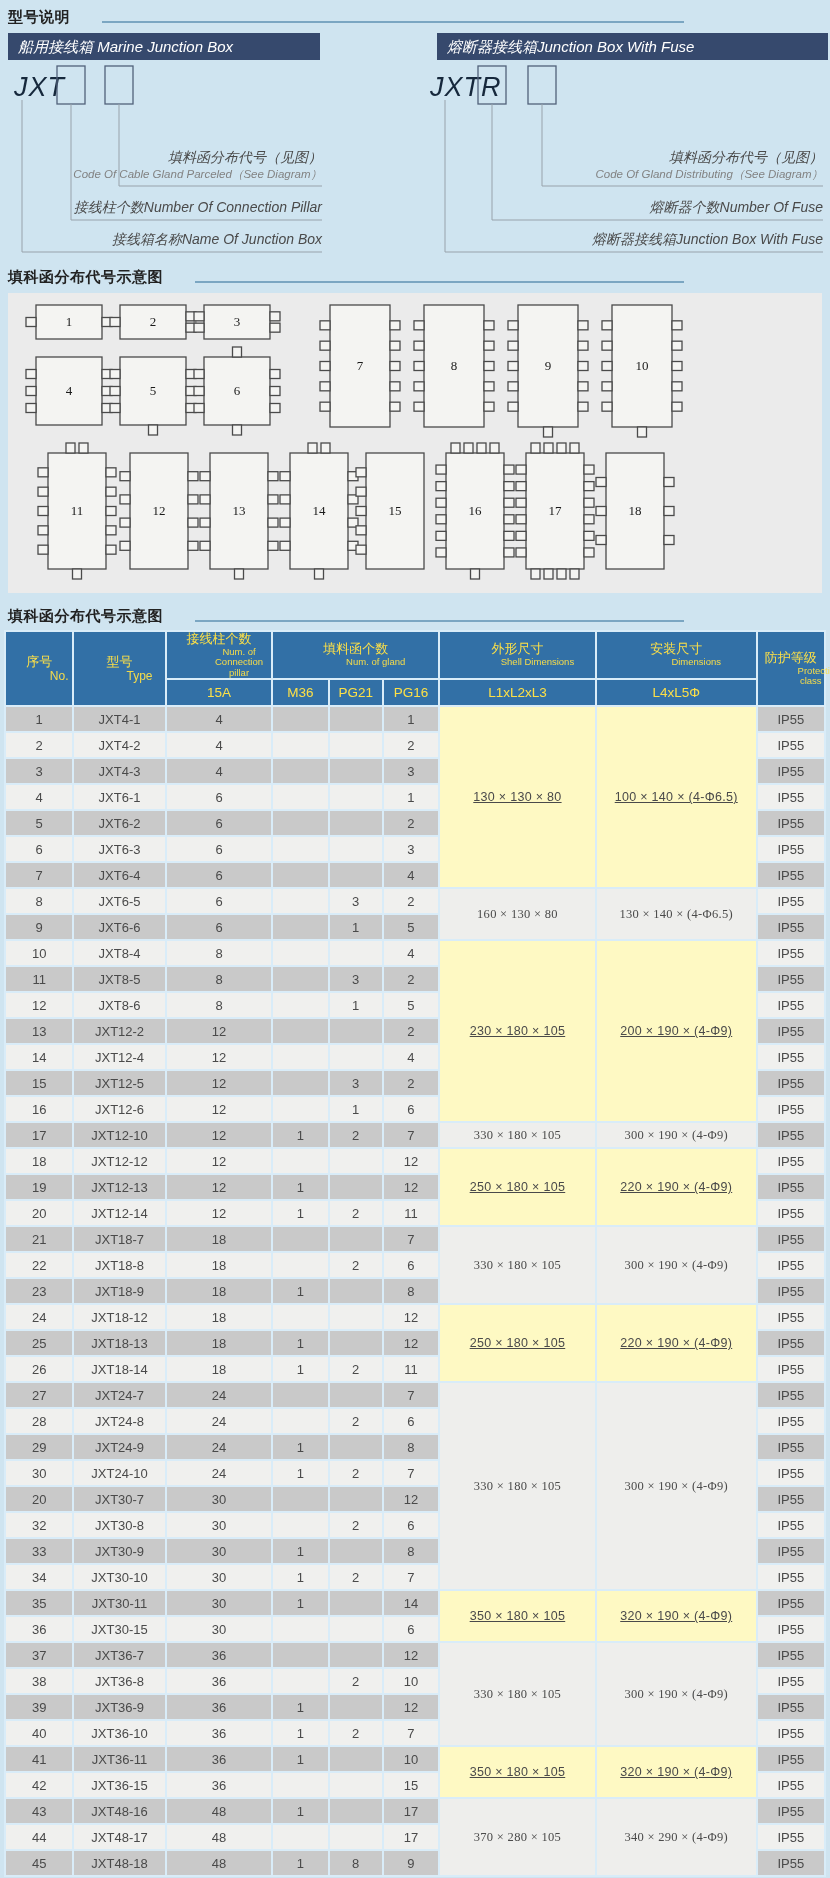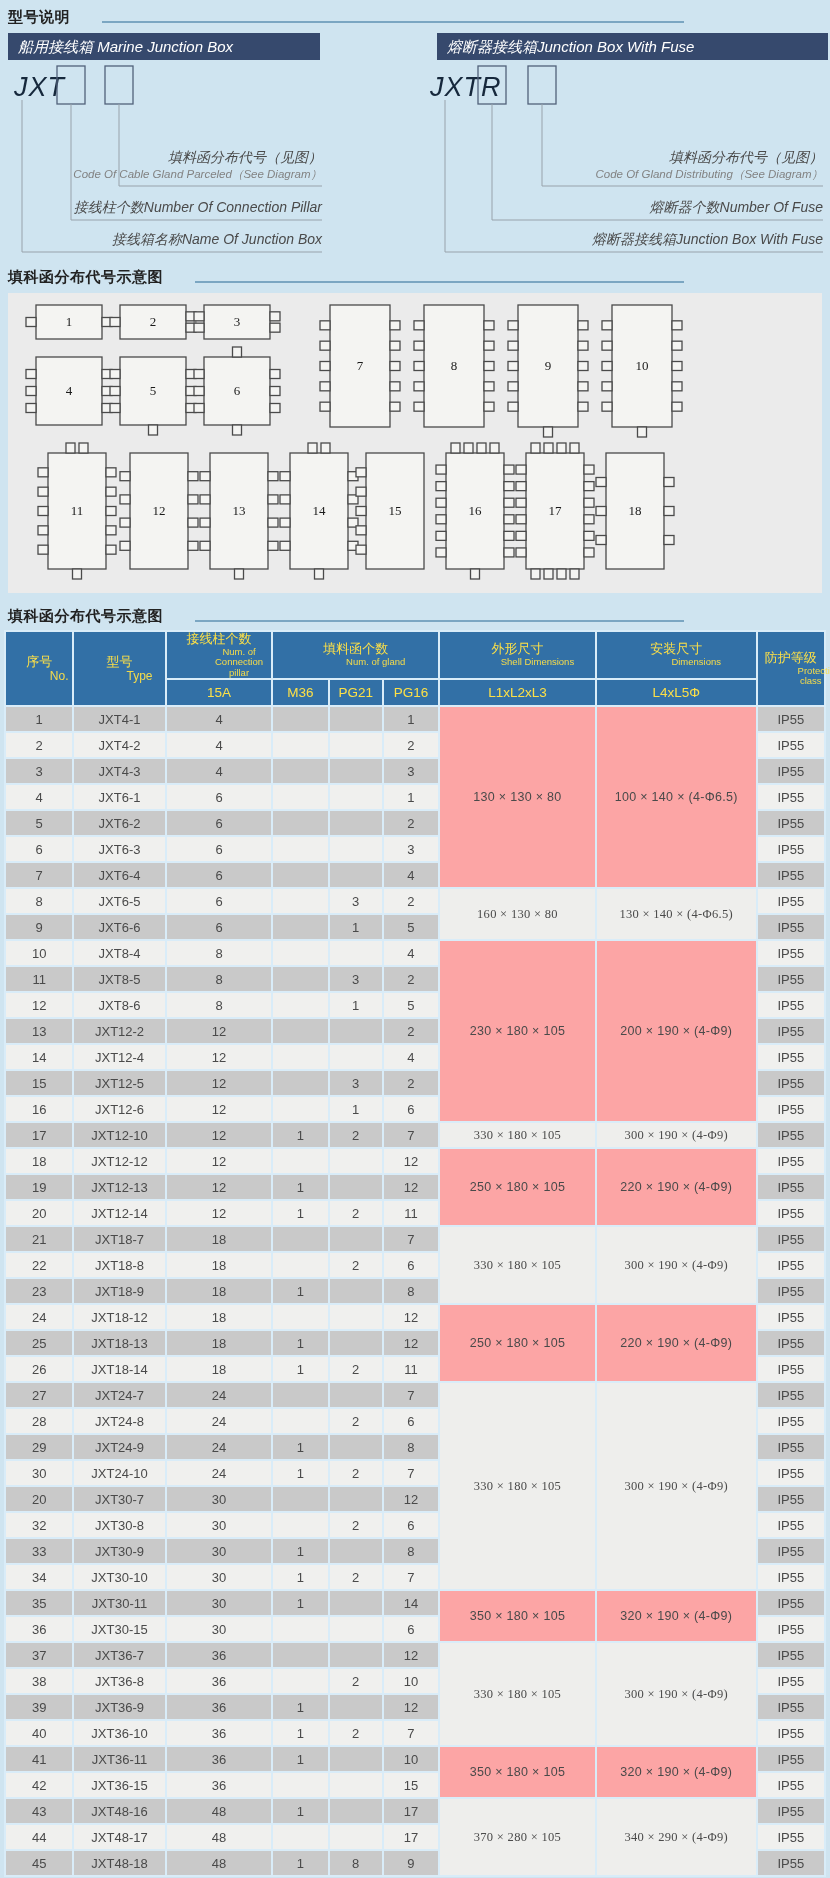--- a/index.html
+++ b/index.html
@@ -26,21 +26,21 @@
   
   table{border-collapse:separate;border-spacing:2px;margin:2px auto 0 auto;width:822px;table-layout:fixed;background:#d9ecf8;}
   th{background:#3270a6;color:#fde047;font-weight:normal;padding:0;vertical-align:middle;text-align:center;}
   thead tr:first-child th{height:32px;}
   thead tr:last-child th{height:25px;font-size:13.5px;margin-top:32px;}
   th .zh{font-size:13px;line-height:1.15;}
   th .en{font-size:9.5px;line-height:1.1;opacity:.95;padding-left:40px;}
   td{height:24px;text-align:center;vertical-align:middle;font-size:13px;color:#4a4a4a;padding:0;}
   td.gray{background:#c9c9c9;}
   td.lite{background:#f0f0ee;}
-  td.bgray{background:#fca5a5;}
+  td.bgray{background:#fef9c3;text-decoration:underline;}
   td.blite{background:#eeeeec;font-family:Liberation Serif, serif;}
   td.dim{font-size:12.5px;letter-spacing:.3px;}
 </style>
 </head>
 <body>
 
 <div class="page">
 
   <div class="sec-head">
     <span class="sec-title">型号说明</span>

